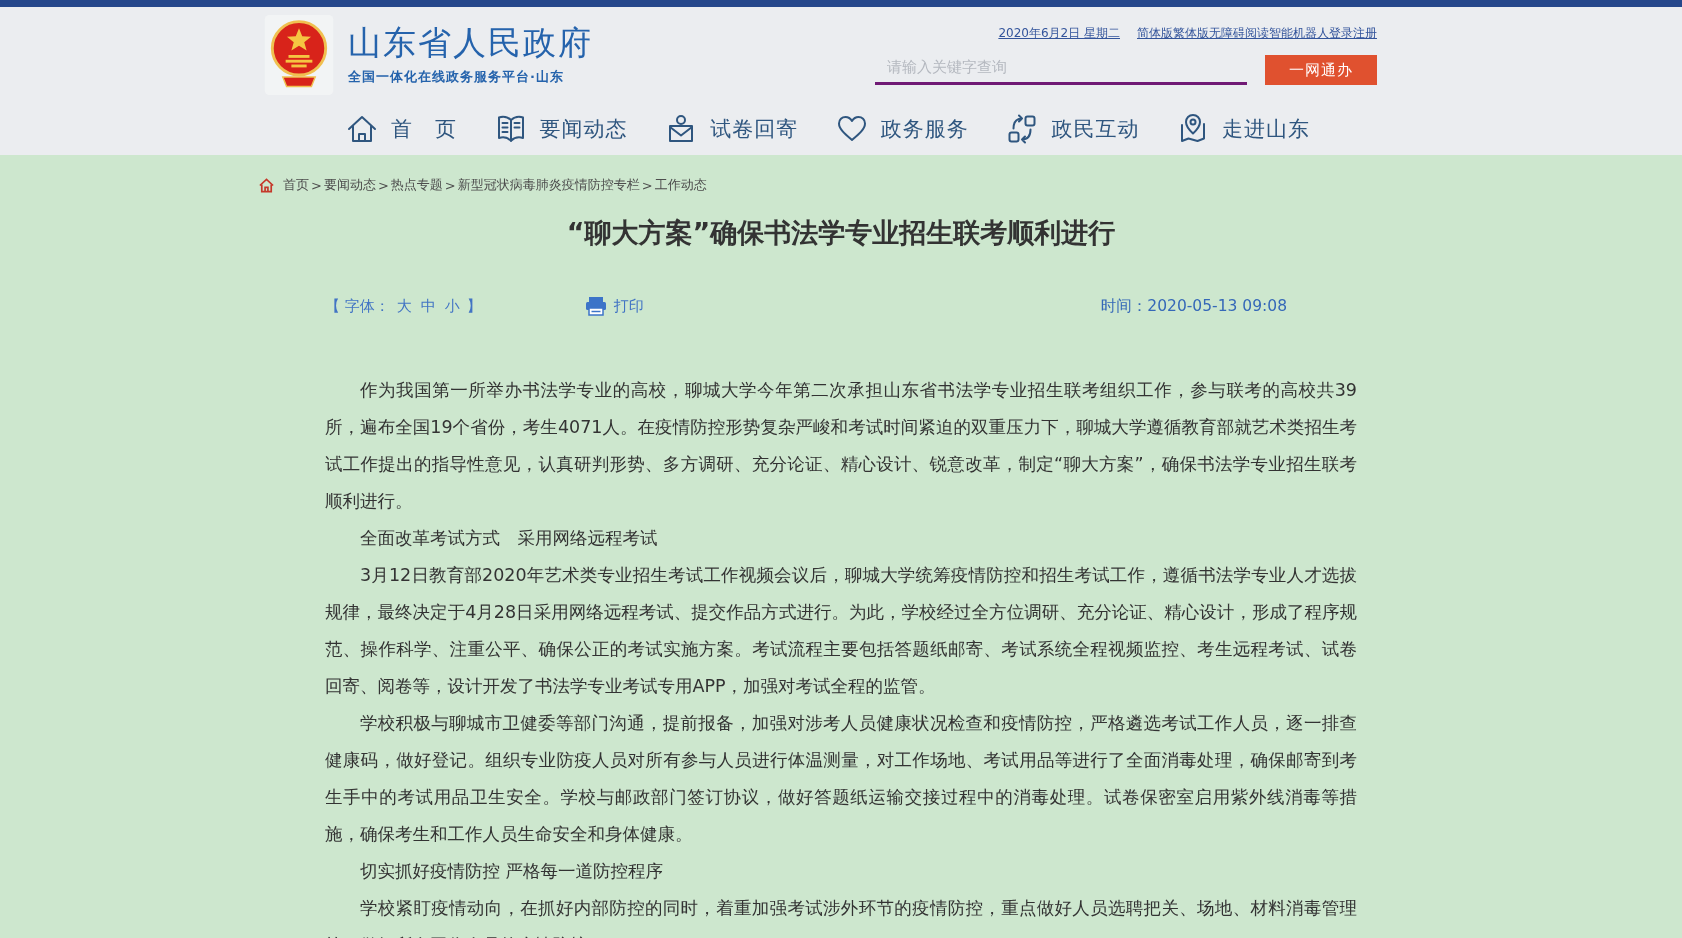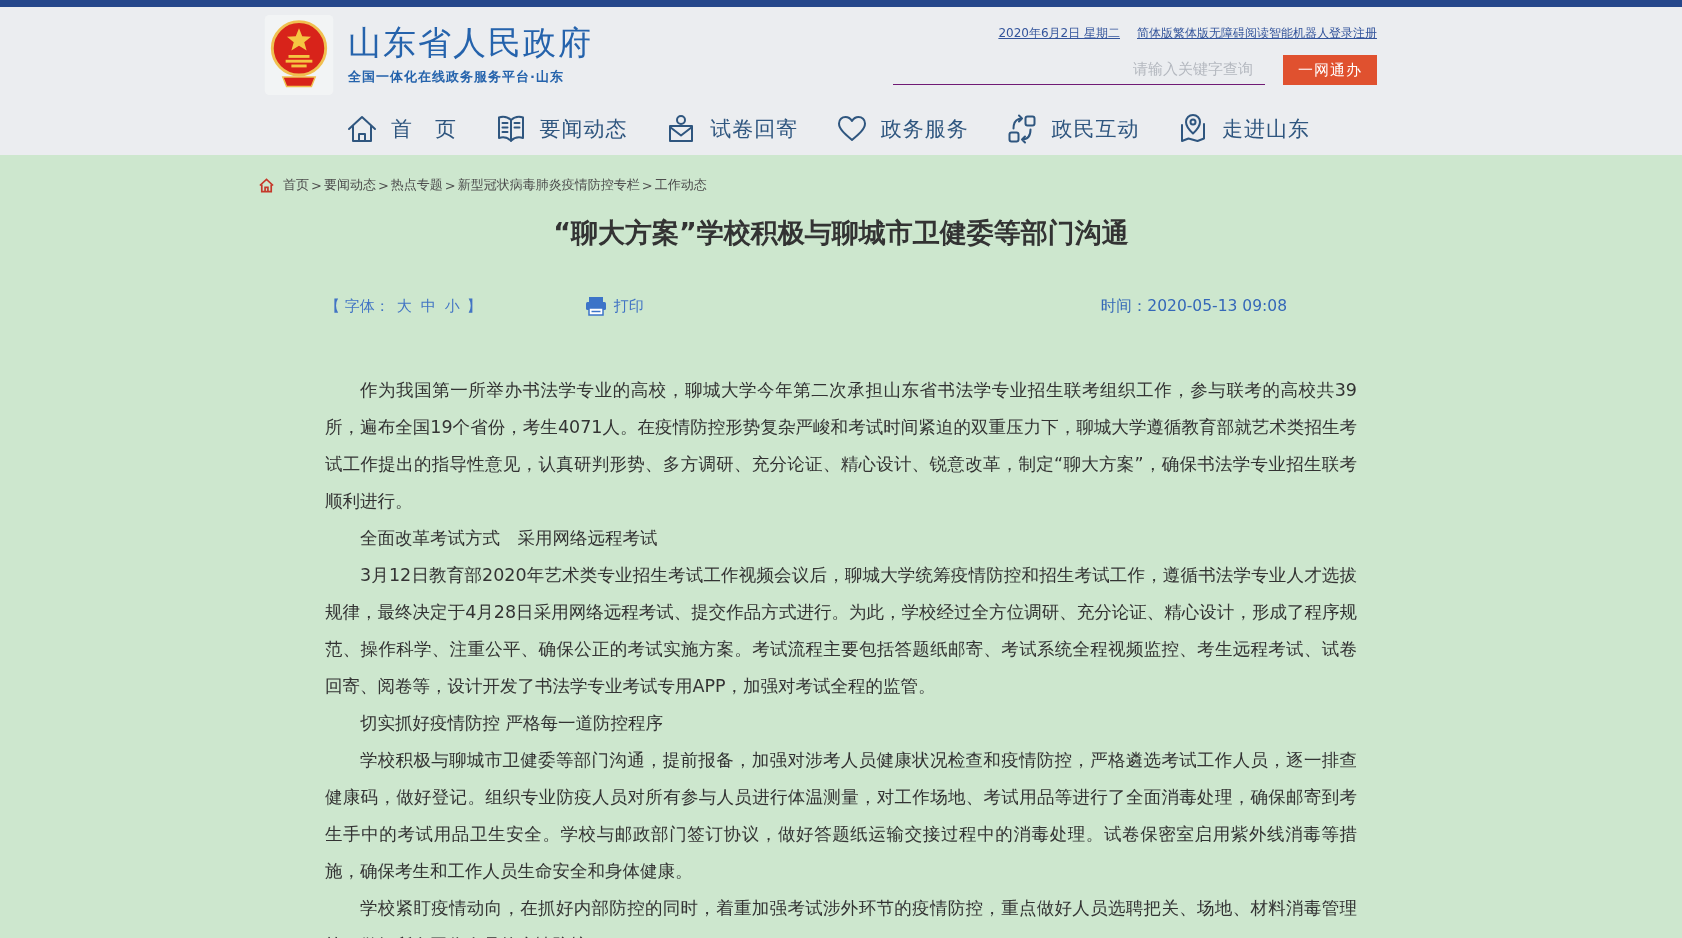--- a/index.html
+++ b/index.html
@@ -22,27 +22,26 @@
   .brand{position:absolute;left:263px;top:7px;display:flex;align-items:center;gap:13px;}
   .brand-emblem{width:72px;height:82px;display:block;}
   .brand-text h1{margin:0;font-size:33px;font-weight:normal;color:var(--brand-blue);letter-spacing:2px;line-height:1.15;}
   .brand-sub{margin-top:7px;font-size:13px;color:var(--brand-blue);letter-spacing:1px;font-weight:bold;}
   .header-right{position:absolute;right:305px;top:18px;width:640px;}
   .top-links{display:flex;justify-content:flex-end;align-items:flex-end;gap:17px;font-size:12px;color:var(--accent-blue);text-decoration:underline;}
   .top-links a{color:var(--accent-blue);text-decoration:none;cursor:pointer;}
   .search-row{display:flex;justify-content:flex-end;align-items:center;gap:18px;margin-top:13px;}
   .search-input{
     width:372px;height:30px;border:none;outline:none;background:transparent;
-    border-bottom:1px solid #701a75;font-size:15px;padding:4px 12px;color:#333;
-    font-family:Liberation Serif, serif;
-    text-align:right;
+    border-bottom:3px solid #701a75;font-size:15px;padding:4px 12px;color:#333;
+    font-family:Liberation Mono, monospace;
   }
   .search-input::placeholder{color:#b4b8bf;}
   .portal-btn{
-    width:94px;height:30px;background:var(--button-orange);color:#fff;border:none;
+    width:112px;height:30px;background:var(--button-orange);color:#fff;border:none;
     font-size:15px;letter-spacing:1px;cursor:pointer;font-family:inherit;
   }
   
   nav{display:flex;justify-content:space-between;align-items:center;margin-left:345px;width:965px;height:53px;}
   .nav-item{display:flex;align-items:center;gap:12px;color:var(--nav-blue);cursor:pointer;}
   .nav-ico{width:34px;height:34px;display:inline-flex;}
   .nav-ico svg{width:34px;height:34px;}
   .nav-label{font-size:21px;letter-spacing:1px;}
   
   .content{height:678px;}
@@ -185,21 +184,21 @@
         <span class="bc-sep">&gt;</span>
         <a class="bc-link">热点专题</a>
         <span class="bc-sep">&gt;</span>
         <a class="bc-link">新型冠状病毒肺炎疫情防控专栏</a>
         <span class="bc-sep">&gt;</span>
         <a class="bc-link">工作动态</a>
       </span>
   </div>
 
   <article>
-    <h2 class="title">“聊大方案”学校积极与聊城市卫健委等部门沟通</h2>
+    <h2 class="title">“聊大方案”确保书法学专业招生联考顺利进行</h2>
 
     <div class="meta">
       <div class="font-ctrl">
         <span>【 字体：</span>
         <span style="display:flex;gap:9px;">
 
         <a class="fs-link">大</a>
             <a class="fs-link">中</a>
             <a class="fs-link">小</a>
           </span>
@@ -215,18 +214,18 @@
         <span>打印</span>
       </div>
       <div class="time">时间：2020-05-13 09:08</div>
     </div>
 
     <div class="article-body">
 
     <p class="para body">作为我国第一所举办书法学专业的高校，聊城大学今年第二次承担山东省书法学专业招生联考组织工作，参与联考的高校共39所，遍布全国19个省份，考生4071人。在疫情防控形势复杂严峻和考试时间紧迫的双重压力下，聊城大学遵循教育部就艺术类招生考试工作提出的指导性意见，认真研判形势、多方调研、充分论证、精心设计、锐意改革，制定“聊大方案”，确保书法学专业招生联考顺利进行。</p>
         <p class="para subhead">全面改革考试方式　采用网络远程考试</p>
         <p class="para body">3月12日教育部2020年艺术类专业招生考试工作视频会议后，聊城大学统筹疫情防控和招生考试工作，遵循书法学专业人才选拔规律，最终决定于4月28日采用网络远程考试、提交作品方式进行。为此，学校经过全方位调研、充分论证、精心设计，形成了程序规范、操作科学、注重公平、确保公正的考试实施方案。考试流程主要包括答题纸邮寄、考试系统全程视频监控、考生远程考试、试卷回寄、阅卷等，设计开发了书法学专业考试专用APP，加强对考试全程的监管。</p>
+        <p class="para body">学校积极与聊城市卫健委等部门沟通，提前报备，加强对涉考人员健康状况检查和疫情防控，严格遴选考试工作人员，逐一排查健康码，做好登记。组织专业防疫人员对所有参与人员进行体温测量，对工作场地、考试用品等进行了全面消毒处理，确保邮寄到考生手中的考试用品卫生安全。学校与邮政部门签订协议，做好答题纸运输交接过程中的消毒处理。试卷保密室启用紫外线消毒等措施，确保考生和工作人员生命安全和身体健康。</p>
         <p class="para subhead">切实抓好疫情防控 严格每一道防控程序</p>
-        <p class="para body">学校积极与聊城市卫健委等部门沟通，提前报备，加强对涉考人员健康状况检查和疫情防控，严格遴选考试工作人员，逐一排查健康码，做好登记。组织专业防疫人员对所有参与人员进行体温测量，对工作场地、考试用品等进行了全面消毒处理，确保邮寄到考生手中的考试用品卫生安全。学校与邮政部门签订协议，做好答题纸运输交接过程中的消毒处理。试卷保密室启用紫外线消毒等措施，确保考生和工作人员生命安全和身体健康。</p>
         <p class="para body">学校紧盯疫情动向，在抓好内部防控的同时，着重加强考试涉外环节的疫情防控，重点做好人员选聘把关、场地、材料消毒管理等，做好所有工作人员的疫情防护。</p>
       </div>
   </article>
 </main>
 
 </body></html>

